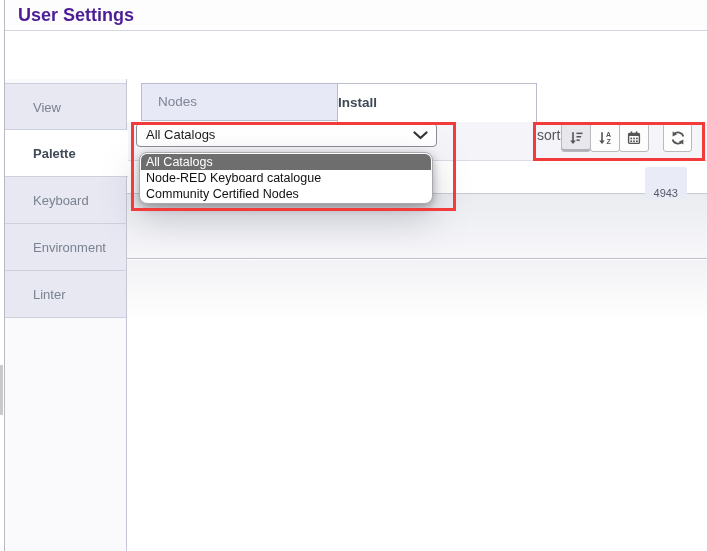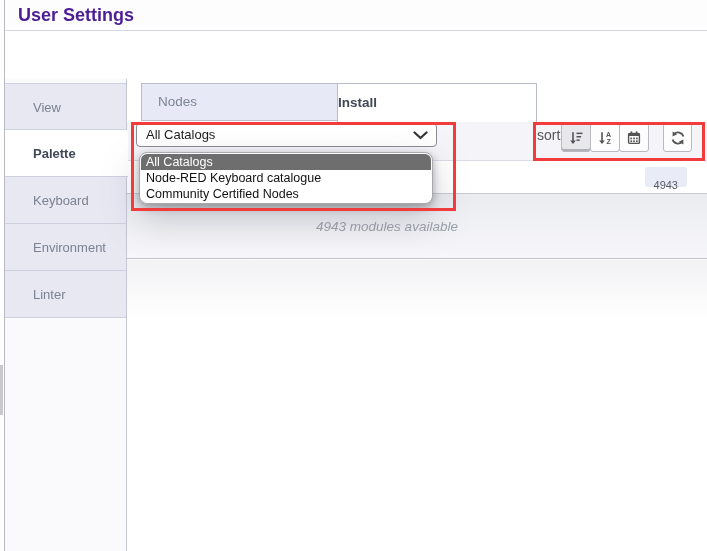--- a/index.html
+++ b/index.html
@@ -74,21 +74,21 @@
   .btn-group .tool-btn + .tool-btn { margin-left:-1px; }
   .tool-btn.active { background:#e8e8ec; box-shadow:inset 0 -2px 0 #b0b0b8; }
   .refresh-btn { position:absolute; left:536px; top:44px; width:29px; height:29px;
                  background:#fdfdfd; border:1px solid #b9b9c0; border-radius:3px;
                  display:flex; align-items:center; justify-content:center; cursor:pointer; z-index:2; }
 
   
   .search-line { position:absolute; left:0; right:0; top:114px; height:0;
                  border-top:1px solid #c9cad3; z-index:1; }
   .count-badge { position:absolute; right:21px; top:88px; height:20px; line-height:20px;
-                 padding:8px 9px; background:#e9ebf6; border-radius:3px;
+                 padding:16px 9px; background:#e9ebf6; border-radius:3px;
                  font-size:11px; color:#565b66; z-index:1; }
 
   
   .list-header { position:absolute; left:0; right:0; top:115px; height:65px;
                  background:linear-gradient(180deg,#ebecf0 0%,#f7f7fa 100%);
                  border-bottom:1px solid #bfc0cb; }
   .below-fade { position:absolute; left:0; right:0; top:181px; height:60px;
                 background:linear-gradient(180deg,#f2f2f5 0%,#ffffff 100%); }
   .modules-text { position:absolute; left:0; top:140px; width:520px; text-align:center;
                   font-size:13.5px; font-style:italic; color:#9aa1ab; z-index:1; }
@@ -208,21 +208,20 @@
             <polygon points="13.4,14.6 13.4,9.4 8.8,11.8" fill="#555"></polygon>
           </svg>
         </span>
       </button>
 
       <div class="search-line"></div>
       <span class="count-badge">4943</span>
 
       <div class="list-header"></div>
       <div class="below-fade"></div>
-      <div class="modules-text">4943 modules available</div>
 
       <div class="dropdown-popup">
         <div class="dd-option selected">All Catalogs</div>
         <div class="dd-option">Node-RED Keyboard catalogue</div>
         <div class="dd-option">Community Certified Nodes</div>
       </div>
 
       <div class="annot annot-catalog"></div>
       <div class="annot annot-sort"></div>
 

